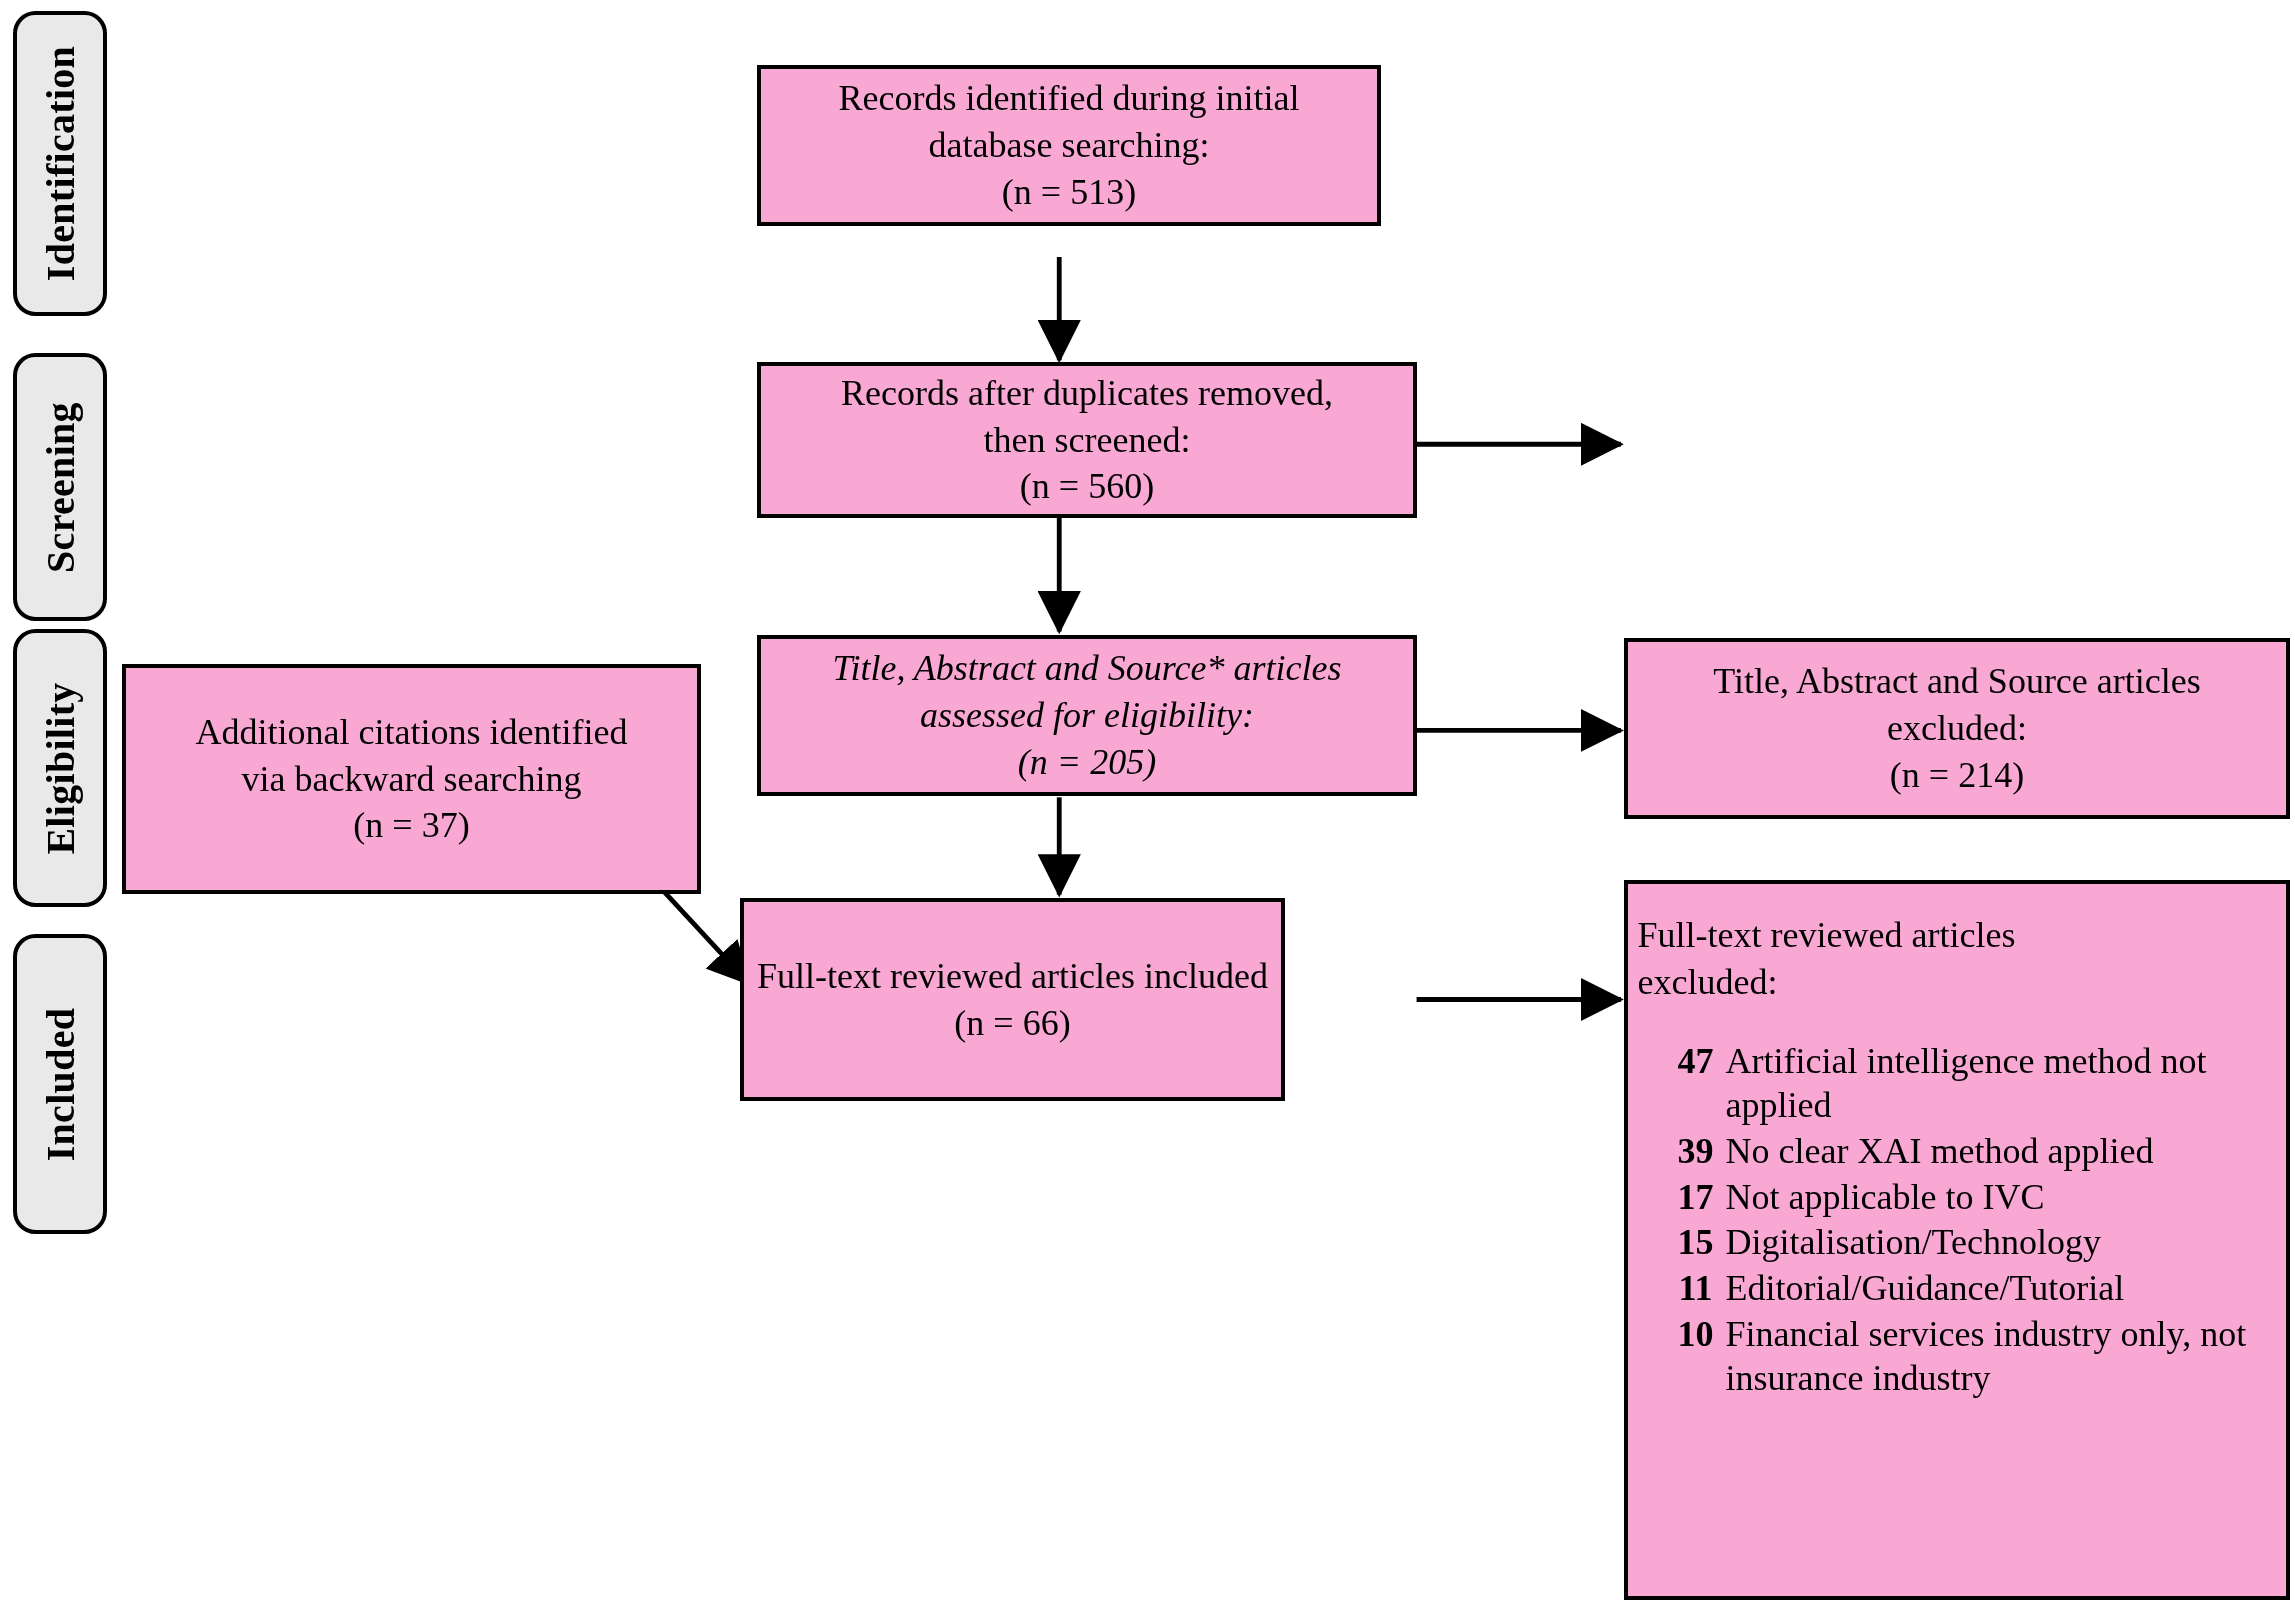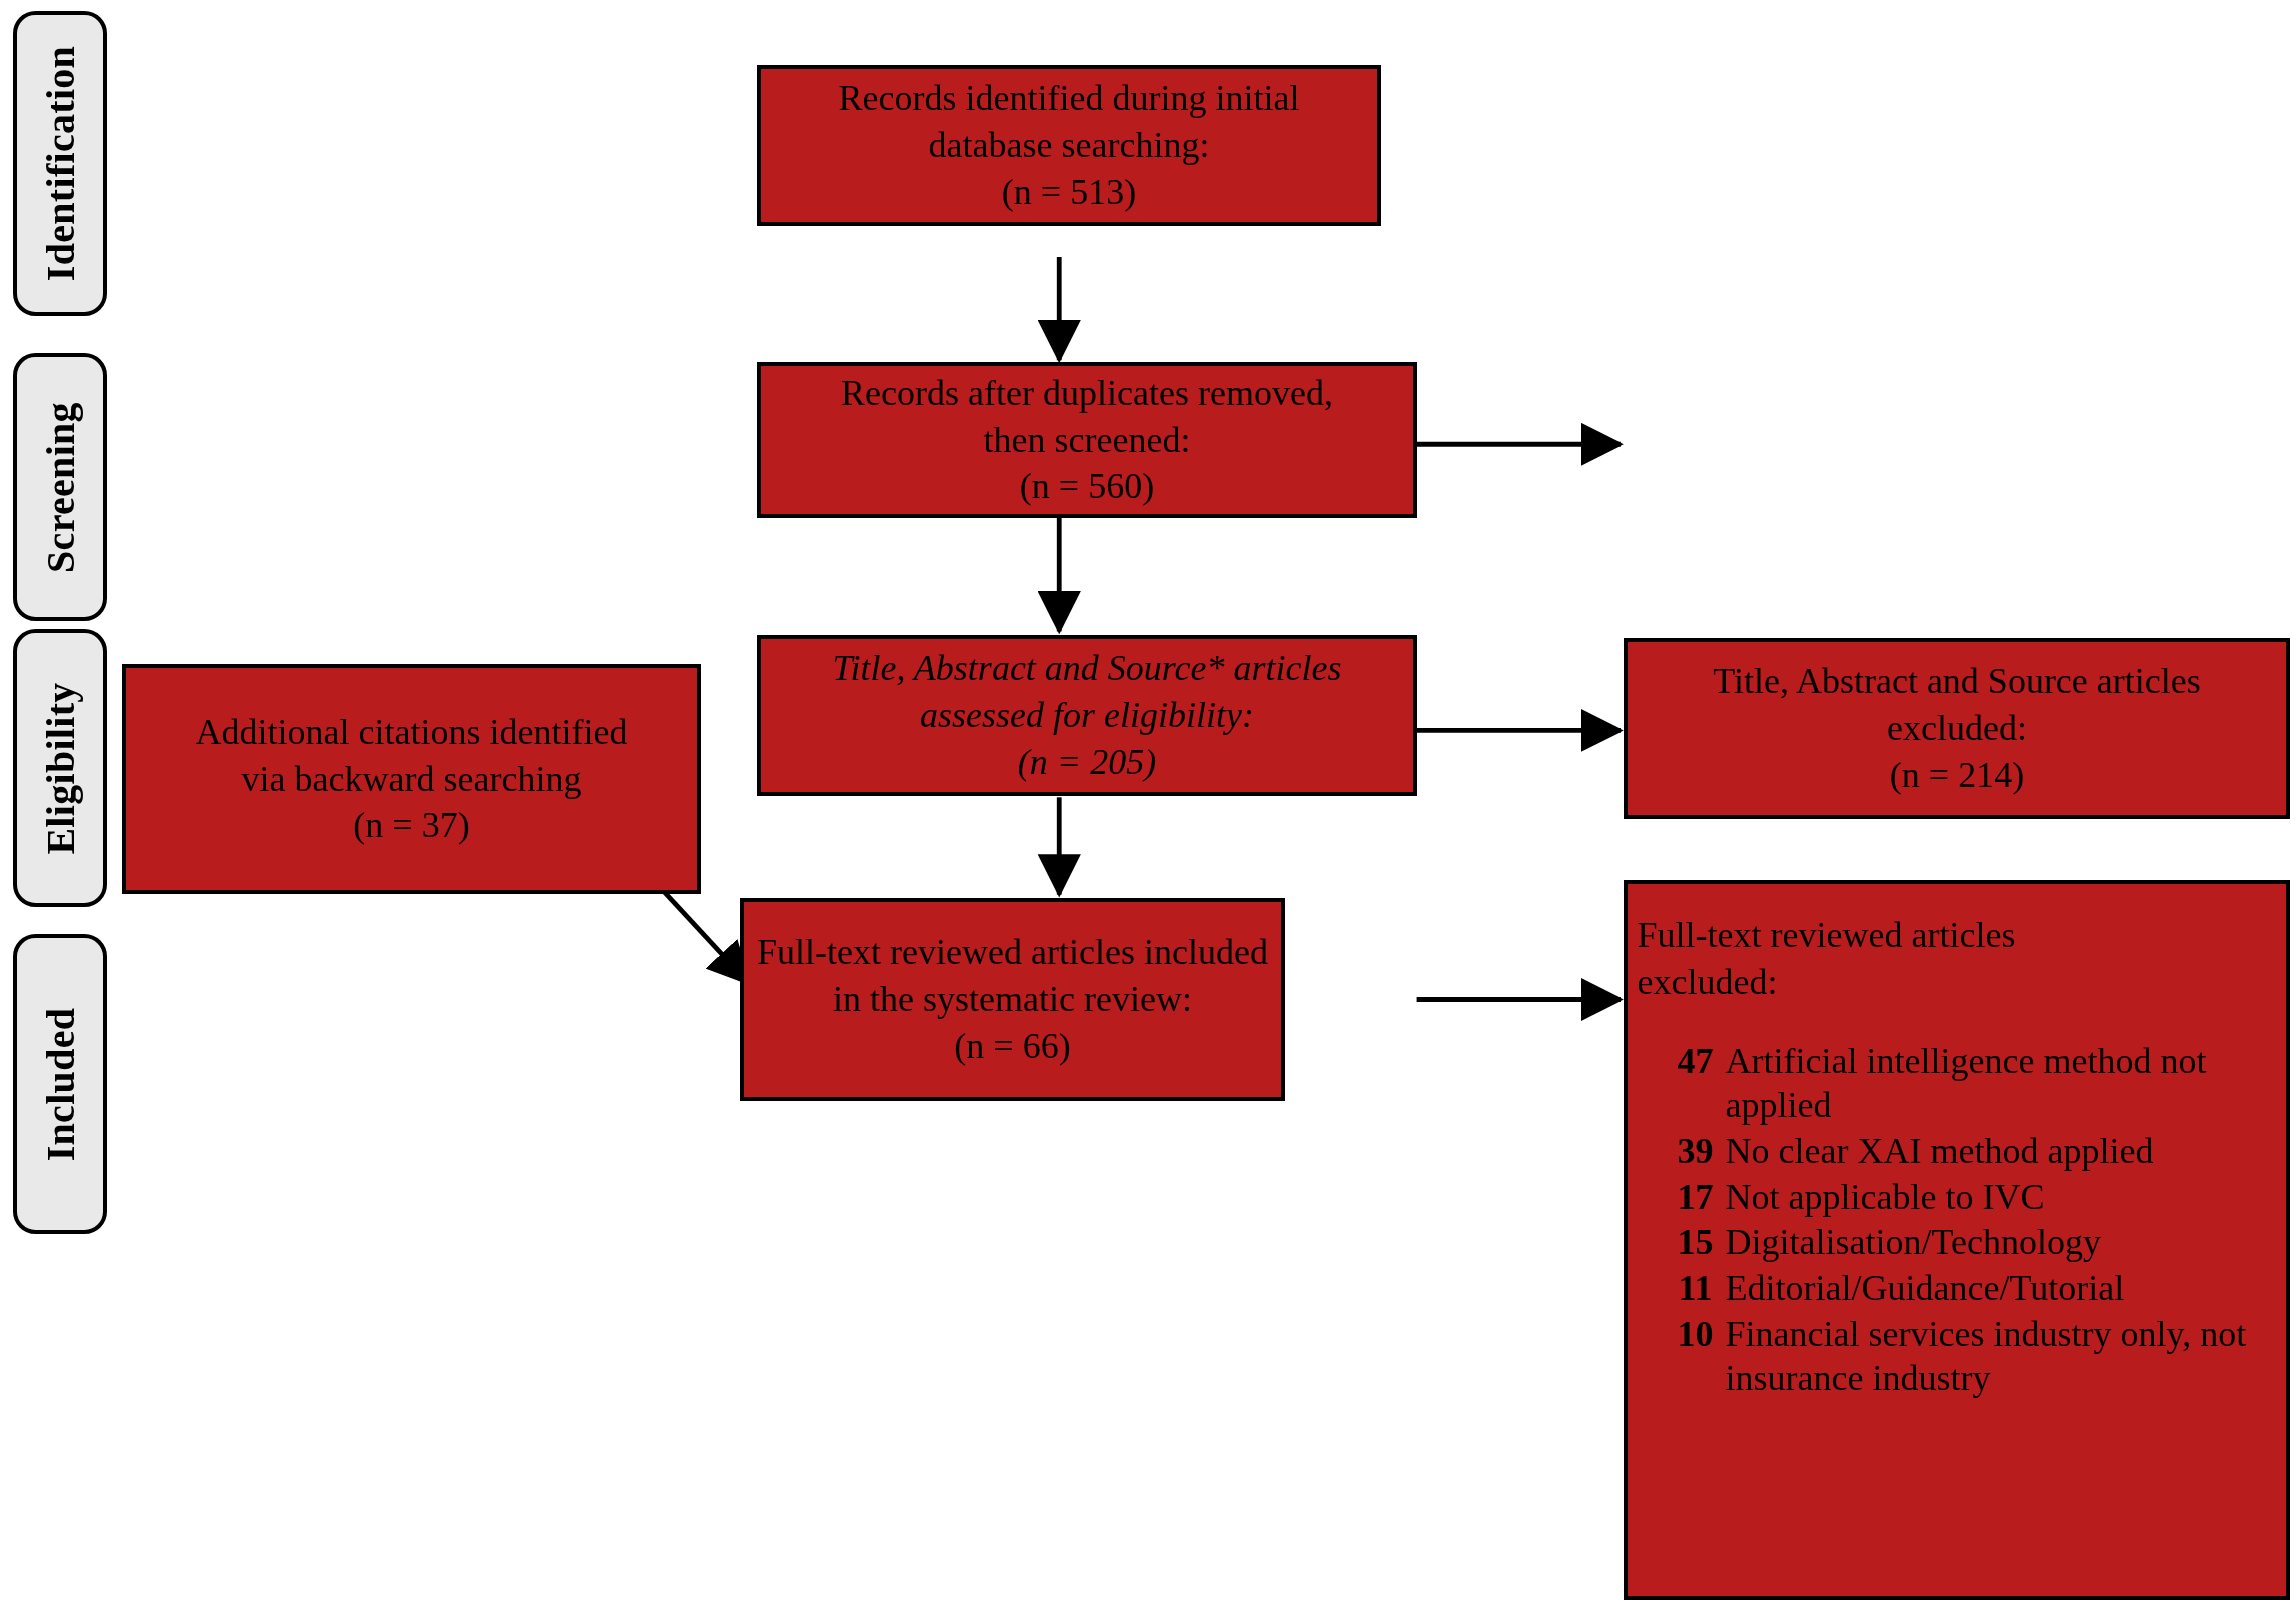--- a/index.html
+++ b/index.html
@@ -31,21 +31,21 @@
     white-space: nowrap;
     font-weight: bold;
     font-size: 40px;
     letter-spacing: 0.3px;
     color: #000000;
     font-family: "Liberation Serif", "DejaVu Serif", serif;
   }
   
   .box {
     position: absolute;
-    background: #b91c1c;
+    background: #f9a8d4;
     border: 4.3px solid #000000;
     box-sizing: border-box;
     display: flex;
     flex-direction: column;
     align-items: center;
     justify-content: center;
     text-align: center;
     color: #000000;
     font-size: 36px;
     line-height: 1.30;
@@ -165,21 +165,20 @@
   </div>
 
   <div class="box" style="left:1624px; top:638px; width:666px; height:181px;">
     <span class="line">Title, Abstract and Source articles</span>
     <span class="line">excluded:</span>
     <span class="line">(n = 214)</span>
   </div>
 
   <div class="box" style="left:740px; top:898px; width:545px; height:203px;">
     <span class="line">Full-text reviewed articles included</span>
-    <span class="line">in the systematic review:</span>
     <span class="line">(n = 66)</span>
   </div>
 
   <div class="box reasons" style="left:1624px; top:880px; width:666px; height:720px;">
     <div class="reasons-head">
       <span class="line">Full-text reviewed articles</span>
       <span class="line">excluded:</span>
     </div>
 
     <div class="reasons-list">

